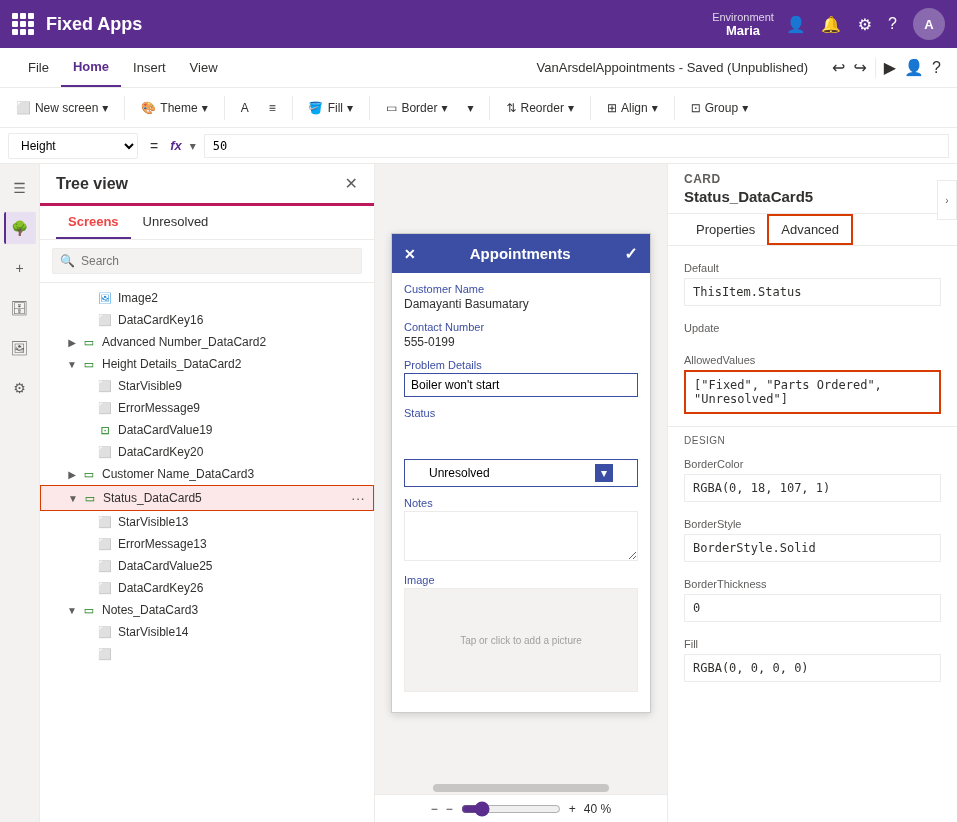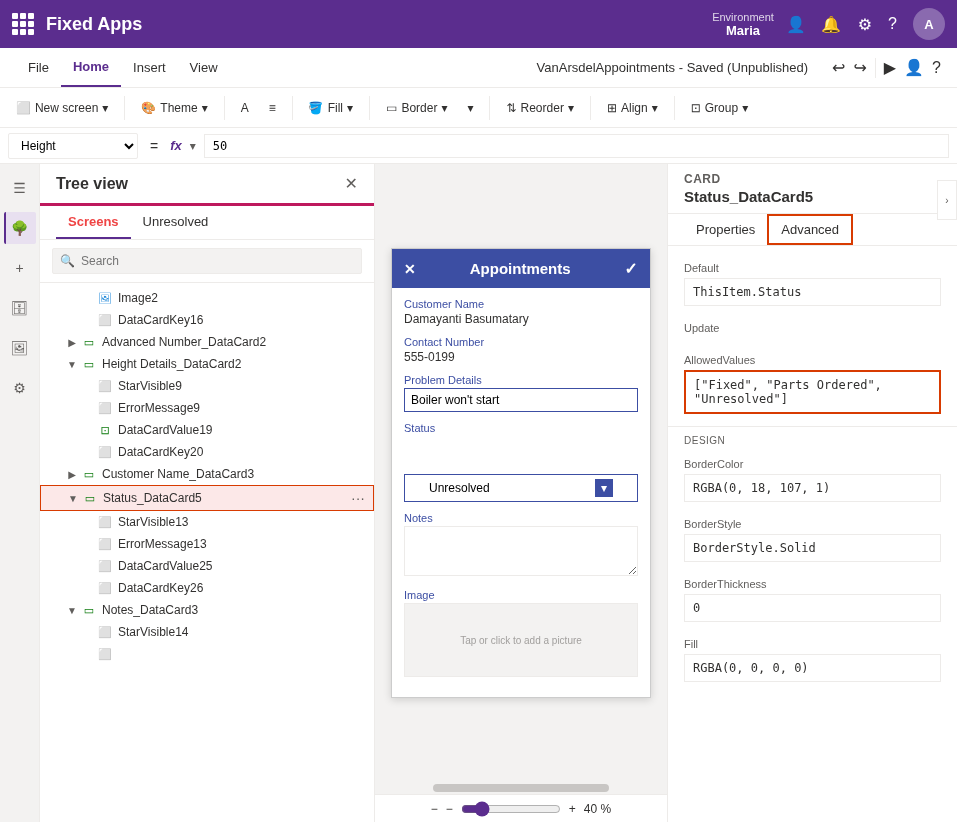--- a/index.html
+++ b/index.html
@@ -175,21 +175,21 @@
     }
     .card-header .close-x { cursor: pointer; font-size: 14px; }
     .card-header .check-mark { cursor: pointer; font-size: 16px; }
     .card-body { padding: 10px 12px; }
     .card-field { margin-bottom: 10px; }
     .card-field .field-label { font-size: 11px; color: #3c4ea3; margin-bottom: 2px; }
     .card-field .field-value { font-size: 12px; color: #323130; }
     .card-field .field-input { border: 1px solid #3c4ea3; padding: 4px 6px; font-size: 12px; width: 100%; }
     .card-field .field-dropdown { border: 1px solid #3c4ea3; padding: 4px 24px; font-size: 12px; width: 100%; display: flex; align-items: center; justify-content: space-between; cursor: pointer; background: white; margin-top: 40px; }
     .card-field .field-textarea { border: 1px solid #edebe9; padding: 4px 6px; font-size: 12px; width: 100%; height: 50px; }
-    .card-field .image-placeholder { background: #f3f2f1; height: 74px; display: flex; align-items: center; justify-content: center; font-size: 10px; color: #a19f9d; text-align: center; border: 1px solid #edebe9; }
+    .card-field .image-placeholder { background: #f3f2f1; height: 104px; display: flex; align-items: center; justify-content: center; font-size: 10px; color: #a19f9d; text-align: center; border: 1px solid #edebe9; }
 
     
     .right-panel {
       width: 290px;
       background: white;
       border-left: 1px solid #edebe9;
       display: flex;
       flex-direction: column;
       overflow: hidden;
     }

